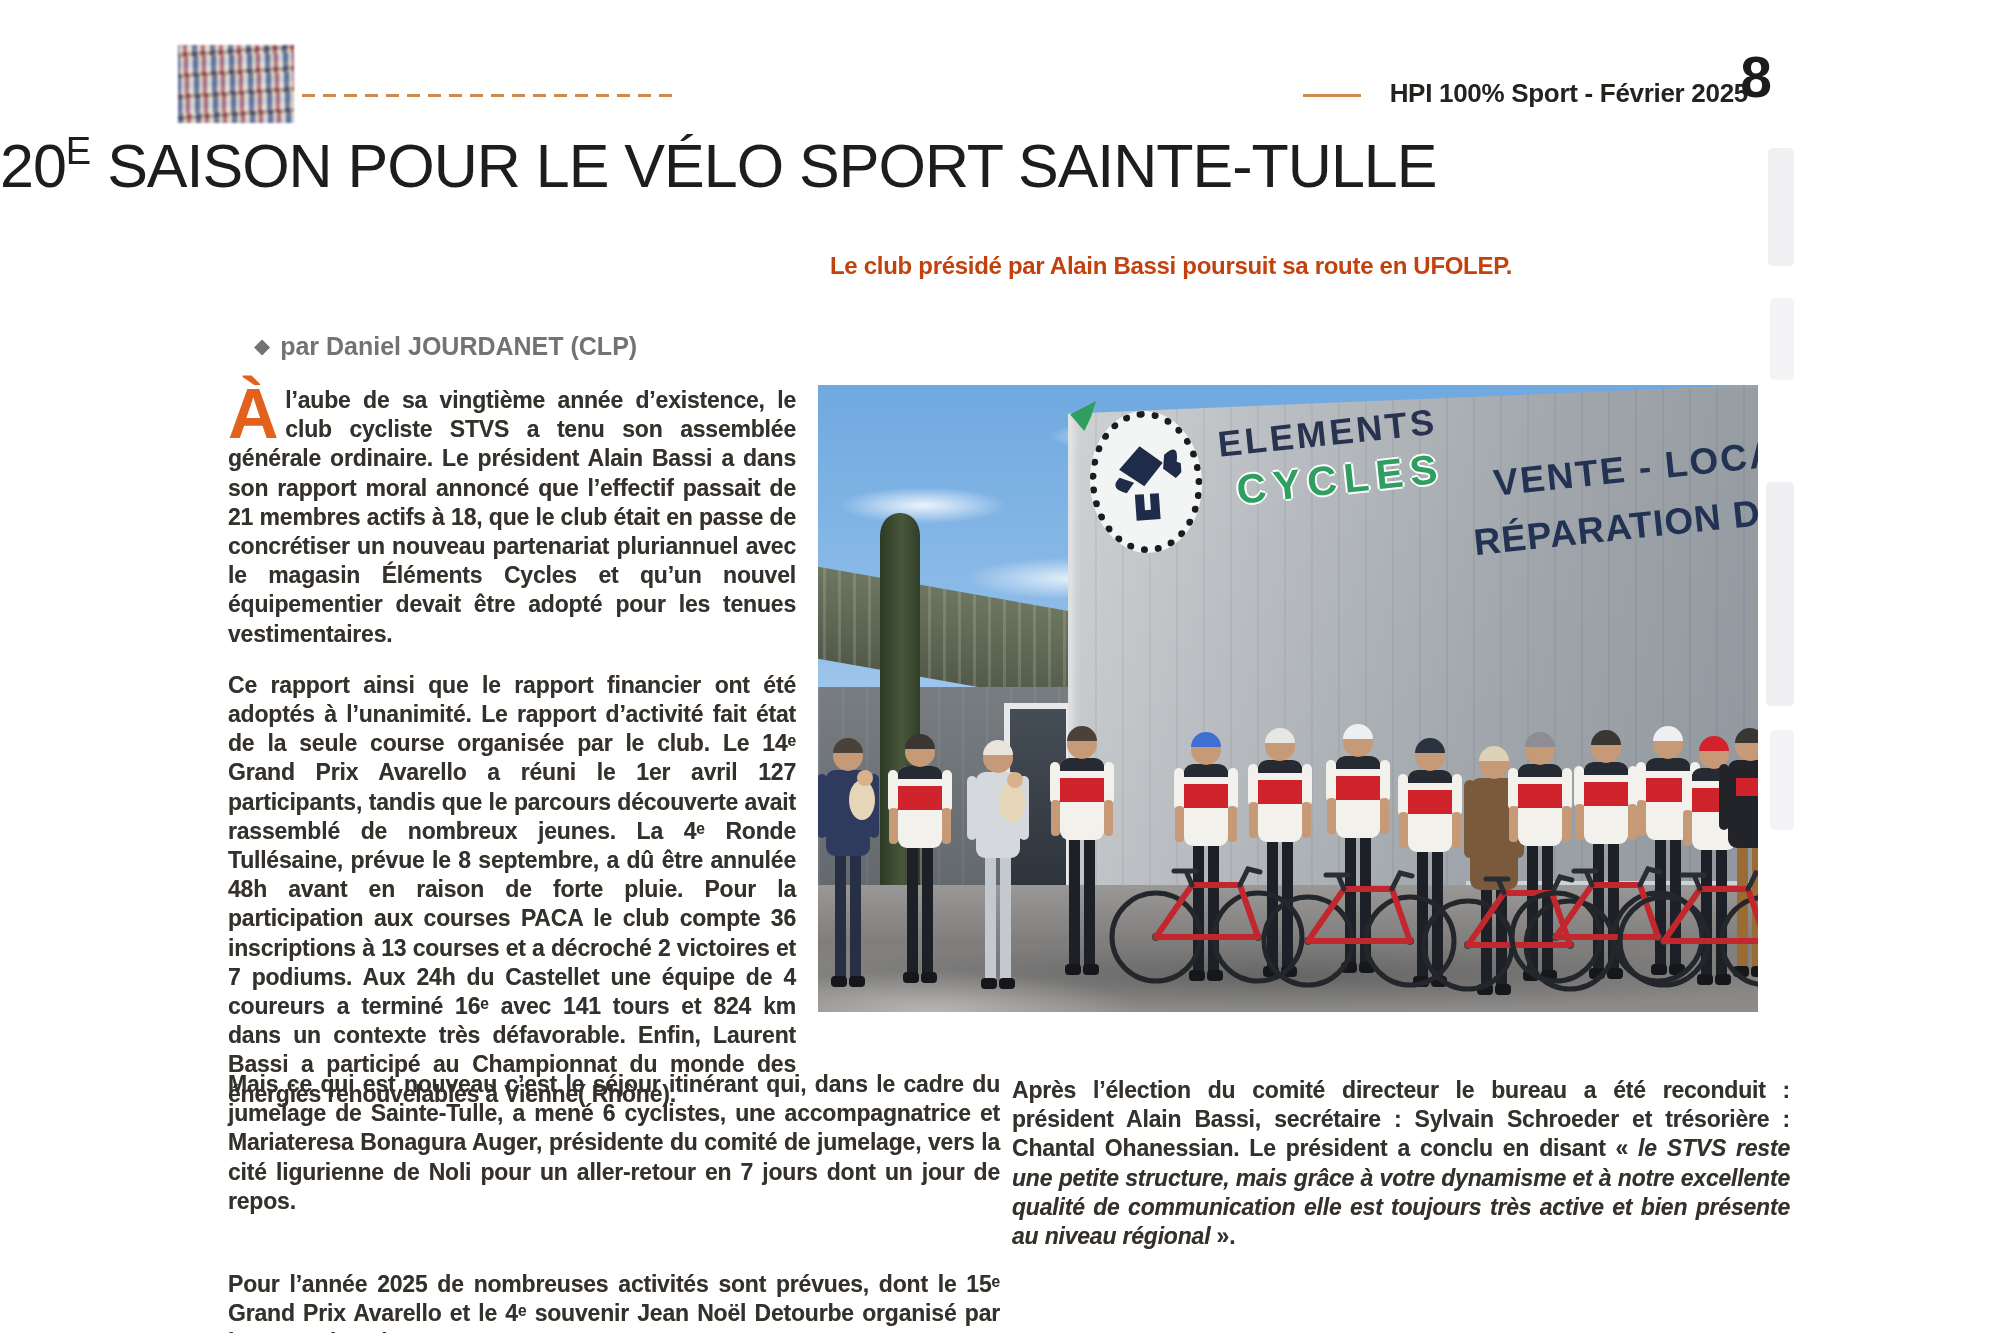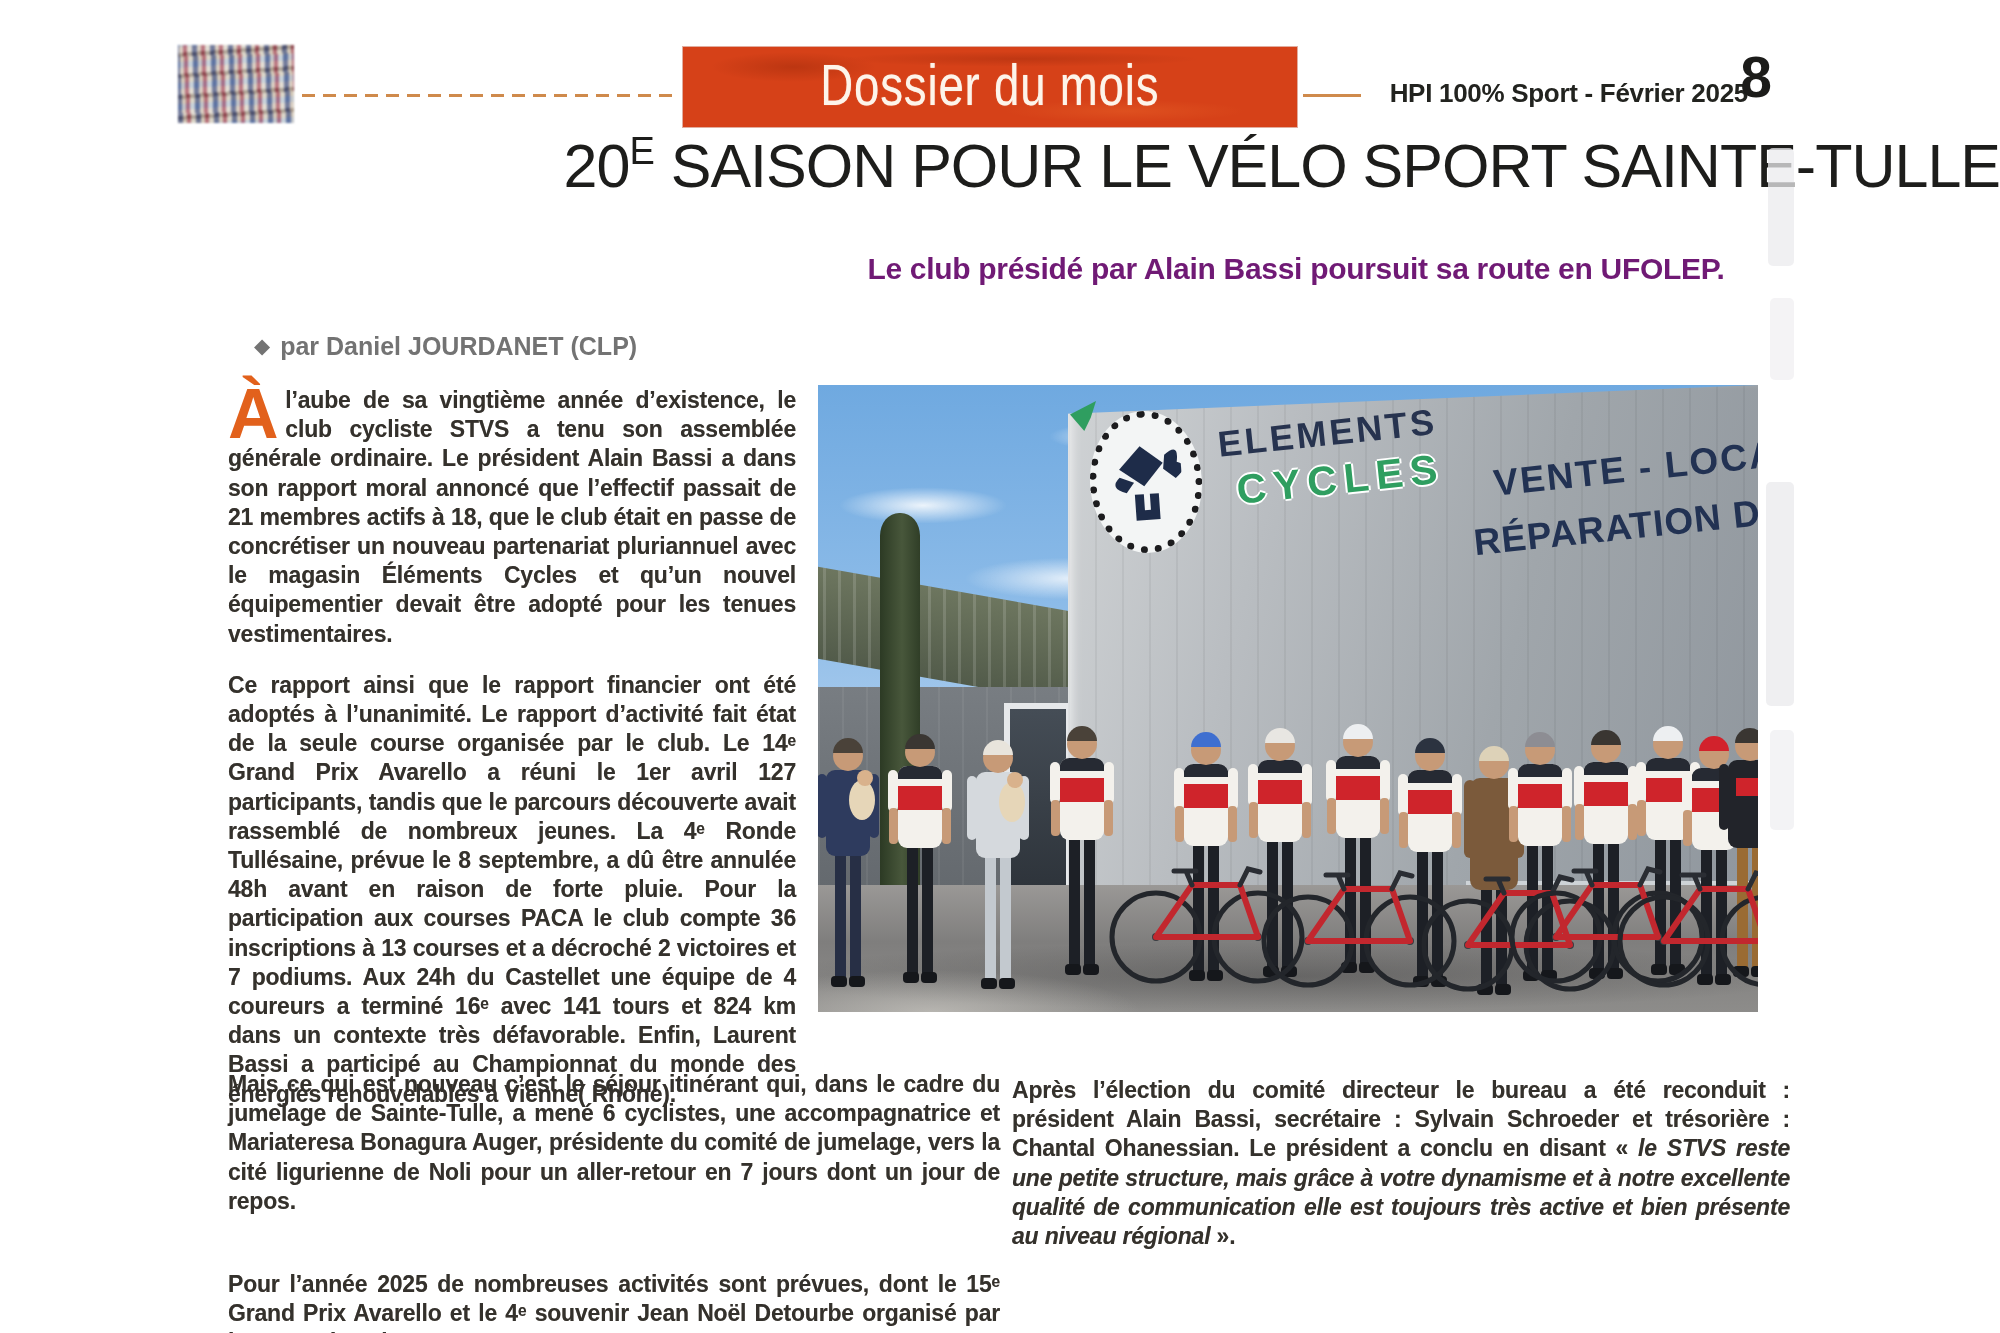--- a/index.html
+++ b/index.html
@@ -24,25 +24,25 @@
     display:flex;align-items:center;justify-content:center;box-shadow:0 0 0 1px rgba(180,50,15,.4);}
   .banner-text{display:inline-block;transform:scaleX(.8);white-space:nowrap;
     color:#fdf4ea;font-size:57px;font-weight:400;letter-spacing:1px;padding-bottom:4px;
     text-shadow:0 0 1px rgba(255,235,220,.7);}
   .issue{position:absolute;left:1300px;top:78px;width:448px;text-align:right;
     font-size:26px;font-weight:700;color:#22231f;letter-spacing:-0.3px;}
   .pagenum{position:absolute;left:1720px;top:44px;width:72px;text-align:center;
     font-size:57px;font-weight:700;color:#1c1c1a;}
 
   
-  .headline{position:absolute;left:0;top:130px;width:2000px;text-align:right;
+  .headline{position:absolute;left:0;top:130px;width:2000px;text-align:left;
     font-size:61px;font-weight:400;color:#1d1d1b;letter-spacing:-1px;white-space:nowrap;}
   .headline .head-sup{font-size:38px;vertical-align:23px;letter-spacing:0;}
-  .subheadline{position:absolute;left:830px;top:252px;width:932px;text-align:center;
-    font-size:30px;font-weight:700;color:#701a75;letter-spacing:-0.3px;}
+  .subheadline{position:absolute;left:830px;top:252px;width:932px;text-align:left;
+    font-size:24px;font-weight:700;color:#c2410c;letter-spacing:-0.3px;}
   .byline{position:absolute;left:228px;top:332px;font-size:25px;font-weight:700;color:#737373;margin-left:26px;}
   .byline .diamond{font-size:21px;margin-right:10px;position:relative;top:-2px;}
 
   
   .bodycol{position:absolute;text-align:justify;font-size:23px;line-height:29.2px;
     font-weight:700;color:#34312c;letter-spacing:-0.2px;
     text-shadow:0 0 .6px rgba(70,60,45,.45);}
   .col-left{left:228px;top:386px;width:568px;}
   .col-bottom{left:228px;top:1070px;width:772px;}
   .col-right{left:1012px;top:1042px;width:778px;}
@@ -123,23 +123,20 @@
   .m3{left:1766px;top:482px;width:28px;height:224px;background:#e9e9ec;}
   .m4{left:1770px;top:730px;width:24px;height:100px;background:#efeff2;}
 </style>
 </head>
 <body>
 
 <div id="page">
 
   <div class="thumb"></div>
   <div class="leader-line"></div>
-  <div class="banner">
-    <span class="banner-text">Dossier du mois</span>
-  </div>
   <div class="leader-dash"></div>
   <div class="issue">HPI 100% Sport - Février 2025</div>
   <div class="pagenum">8</div>
 
   <div class="headline"><span>20</span><span class="head-sup">E</span><span> SAISON POUR LE VÉLO SPORT SAINTE-TULLE</span></div>
 
   <div class="subheadline">Le club présidé par Alain Bassi poursuit sa route en UFOLEP.</div>
 
   <div class="byline">
     <span class="diamond">◆</span><span>par Daniel JOURDANET (CLP)</span>

